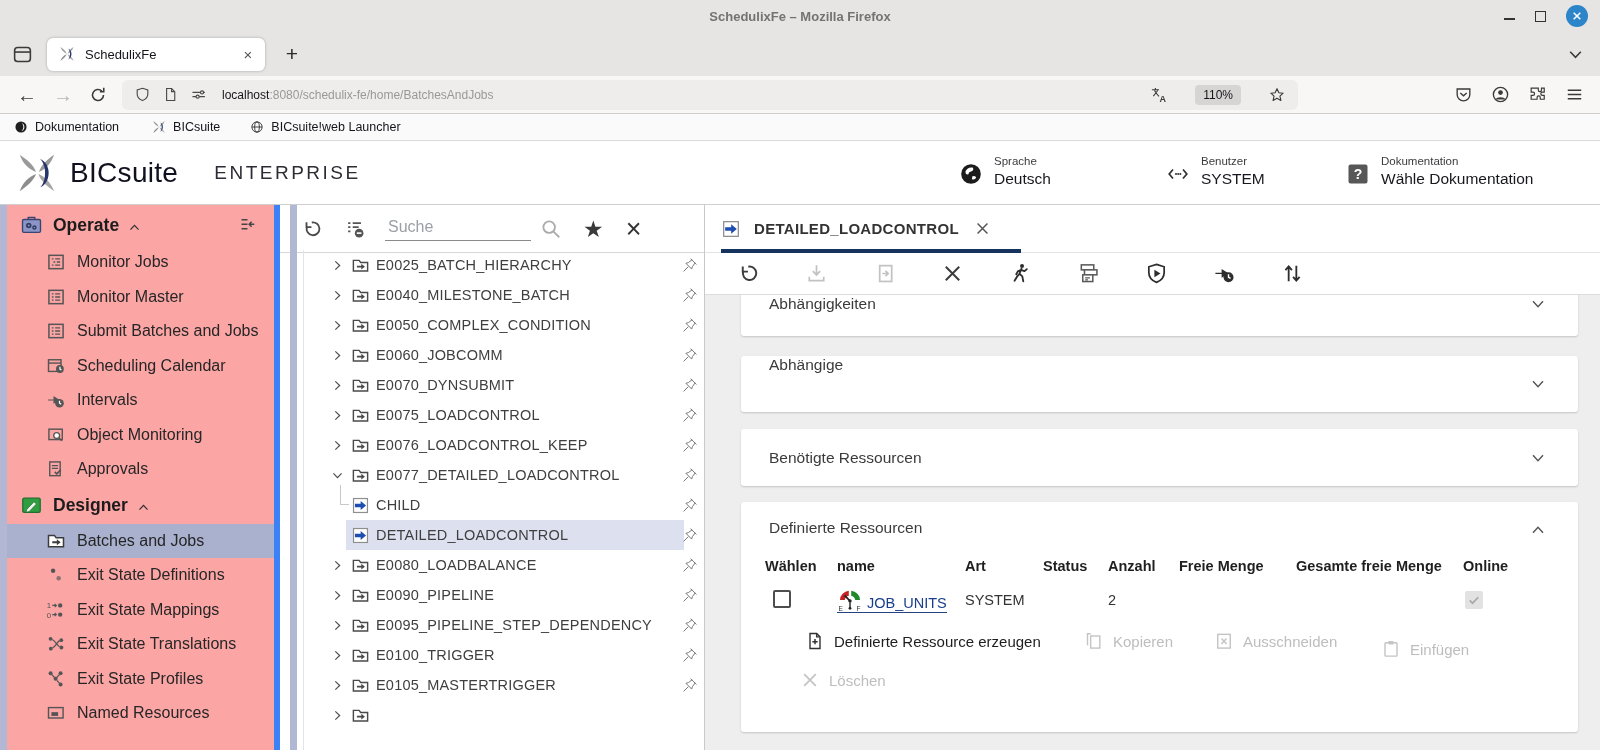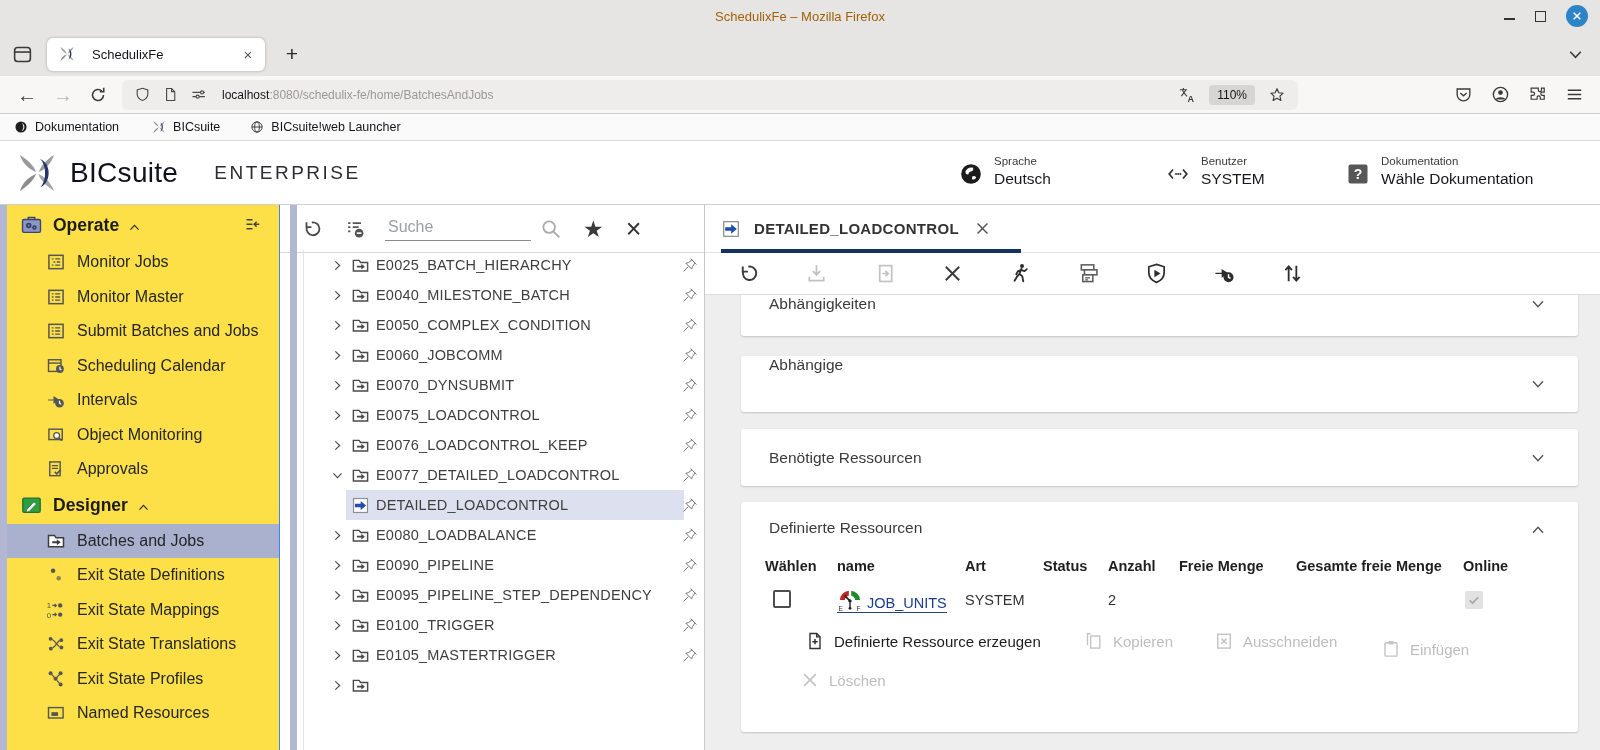--- a/index.html
+++ b/index.html
@@ -1,65 +1,65 @@
 <!DOCTYPE html>
 <html><head>
 <meta charset="utf-8">
 <style>
   *{box-sizing:border-box;margin:0;padding:0}
   html,body{width:1600px;height:750px;overflow:hidden}
   body{font-family:"Liberation Sans",sans-serif;background:#fff}
   svg{display:block}
   
   .titlebar{height:32px;background:#e7e5e3;position:relative;display:flex;align-items:center;justify-content:center}
-  .wtitle{font-size:13px;font-weight:400;color:#a16207}
+  .wtitle{font-size:13px;font-weight:700;color:#737373}
   .wbtns{position:absolute;right:12px;top:0;height:32px;display:flex;align-items:center;gap:20px}
   .wmin{width:11px;height:2px;background:#333;margin-top:6px}
   .wmax{width:11px;height:11px;border:1.5px solid #333}
   .wclose{width:22px;height:22px;border-radius:50%;background:#2b85c8;display:flex;align-items:center;justify-content:center}
   
   .tabbar{height:44px;background:#e7e5e3;display:flex;align-items:center;position:relative}
   .ffview{margin-left:12px;width:21px;height:21px;color:#3a3a3a}
   .btab{margin-left:14px;width:218px;height:33px;background:#fff;border-radius:6px;box-shadow:0 0 3px rgba(0,0,0,.28);display:flex;align-items:center;padding:0 6px}
   .btab .fav{width:16px;height:16px;margin-left:6px}
-  .btab .ttl{flex:1;margin-left:17px;font-size:13px;color:#15141a;white-space:nowrap}
+  .btab .ttl{flex:1;margin-left:10px;font-size:13px;color:#15141a;white-space:nowrap}
   .btab .tx{width:22px;height:22px;display:flex;align-items:center;justify-content:center;font-size:15px;color:#555}
   .newtab{margin-left:12px;font-size:21px;color:#2b2b2b;width:30px;height:30px;display:flex;align-items:center;justify-content:center;border-radius:4px}
   .tablist-chev{position:absolute;right:16px;width:17px;height:17px;color:#3a3a3a}
   
   .navbar{height:38px;background:#f8f7f6;border-bottom:1px solid #cfcdcb;display:flex;align-items:center}
   .nbi{width:20px;height:20px;color:#3b3b3b;flex:none}
   .nbtxt{font-size:20px;color:#3b3b3b;width:22px;text-align:center;line-height:20px}
   .fwd{color:#b9b7b5}
   .urlfield{margin-left:14px;width:1176px;height:30px;background:#efedec;border-radius:6px;display:flex;align-items:center;padding:0 12px}
   .uicon{width:17px;height:17px;color:#4a4a4a;margin-right:11px;flex:none}
   .urltext{font-size:12px;margin-left:4px;white-space:nowrap}
   .uhost{color:#15141a}.upath{color:#9a9896}
-  .uright{margin-left:auto;display:flex;align-items:center;gap:13px}
+  .uright{margin-left:auto;display:flex;align-items:center;gap:27px}
   .zoomchip{background:#d7d5d3;border-radius:4px;padding:3px 8px;font-size:12px;color:#15141a}
   .nav-right{display:flex;gap:18px;margin-left:auto;margin-right:16px;align-items:center}
   .nav-right svg{width:19px;height:19px;color:#3a3a3a}
   
   .bmbar{height:27px;background:#fbfafa;border-bottom:1px solid #dcdad8;display:flex;align-items:center;font-size:12.5px;color:#15141a}
   .bmi{display:flex;align-items:center;gap:7px}
   .bmi svg{width:14px;height:14px}
   
   .appheader{height:64px;background:#fff;border-bottom:1px solid #cfcfcf;display:flex;align-items:center;position:relative}
   .hlogo{margin-left:14px;width:46px;height:42px}
   .brand{margin-left:10px;font-size:28px;font-weight:500;color:#10101e;letter-spacing:.3px}
   .edition{margin-left:36px;font-size:19px;font-weight:500;letter-spacing:2.5px;color:#2c2c34}
   .hgroup{position:absolute;display:flex;align-items:flex-end;gap:11px;top:14px}
   .hg1{left:959px}.hg2{left:1166px}.hg3{left:1346px}
   .hgi{width:24px;height:24px;margin-bottom:2px;flex:none}
   .hgt .lab{font-size:11.5px;color:#3c3c3c;margin-bottom:3px}
   .hgt .val{font-size:15.5px;color:#17171f;white-space:nowrap}
   
   .main{display:flex;height:545px}
   
-  .sidebar{width:280px;flex:none;border-right:1px solid #3b82f6;position:relative;background:#fde047}
+  .sidebar{width:280px;flex:none;border-right:6px solid #3b82f6;position:relative;background:#fca5a5}
   .sstrip{position:absolute;left:0;top:0;width:7px;height:100%;background:#b2b8d4;z-index:3}
   .shead{display:flex;align-items:center;height:40px;padding-left:20px;position:relative}
   .shead.d2{height:37px}
   .sic-head{width:23px;height:22px;flex:none}
   .slab{margin-left:10px;font-size:17.5px;font-weight:700;color:#1c1c1c}
   .scar{width:13px;height:13px;color:#2f2f2f;margin-left:9px;margin-top:5px}
   .collapse-btn{position:absolute;right:16px;top:11px;width:21px;height:18px;color:#444}
   .srow{height:34.5px;display:flex;align-items:center;padding-left:46px;position:relative}
   .srow svg{width:20px;height:20px;color:#555;flex:none}
   .srow span{margin-left:11px;font-size:16px;color:#262626;white-space:nowrap}
@@ -741,20 +741,30 @@
             <use href="#i-chev-d"></use>
           </svg>
         <svg class="ticon" viewBox="0 0 24 24">
             <use href="#i-batch"></use>
           </svg>
         <span class="tlabel">E0077_DETAILED_LOADCONTROL</span>
         <svg class="tpin" viewBox="0 0 24 24">
             <use href="#i-pin"></use>
           </svg>
       </div>
+      <div class="trow">
+        <span class="childline"></span>
+        <svg class="ticon" viewBox="0 0 24 24">
+            <use href="#i-job"></use>
+          </svg>
+        <span class="tlabel">CHILD</span>
+        <svg class="tpin" viewBox="0 0 24 24">
+            <use href="#i-pin"></use>
+          </svg>
+      </div>
       <div class="trow sel">
         <span class="hl"></span>
         <svg class="ticon" viewBox="0 0 24 24">
             <use href="#i-job"></use>
           </svg>
         <span class="tlabel">DETAILED_LOADCONTROL</span>
         <svg class="tpin" viewBox="0 0 24 24">
             <use href="#i-pin"></use>
           </svg>
       </div>

